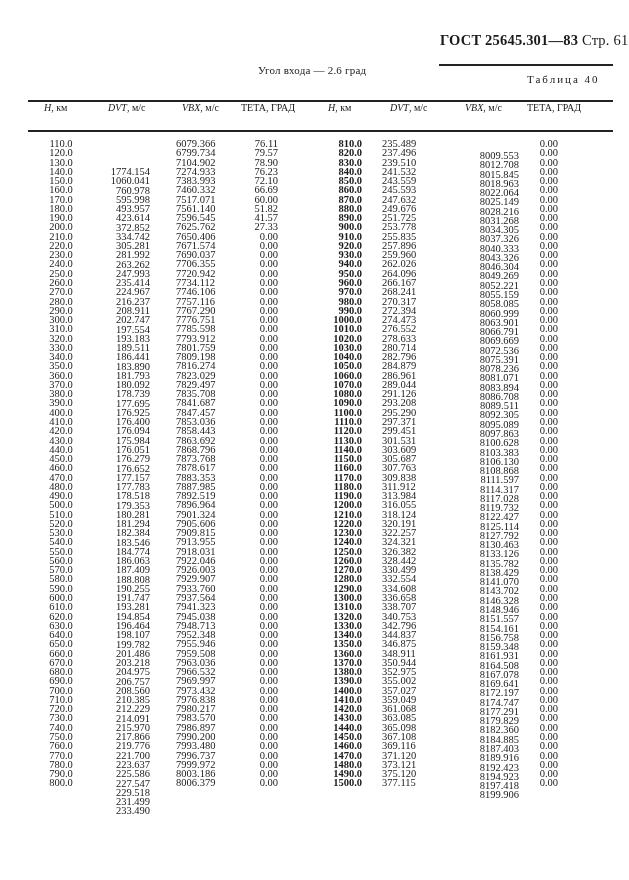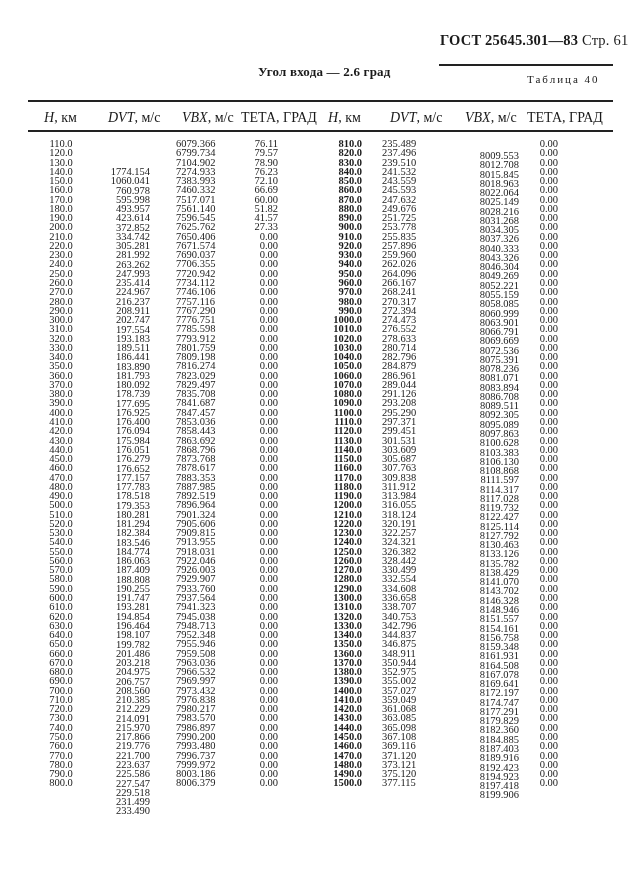--- a/index.html
+++ b/index.html
@@ -3,24 +3,24 @@
 <meta charset="utf-8">
 <style>
   html, body { margin:0; padding:0; background:#ffffff; }
   body { width:629px; height:880px; position:relative; overflow:hidden;
          font-family:"Liberation Serif", "DejaVu Serif", serif; color:#1a1a1a; }
   .gost-header { position:absolute; left:440px; top:32px; font-family:Liberation Serif, serif;
          font-weight:bold; font-size:14.5px; letter-spacing:0.2px; }
   .gost-header .page { font-weight:normal; }
   .gost-rule { position:absolute; left:439px; top:64px; width:174px; height:2px; background:#222; }
   .table-label { position:absolute; left:527px; top:73px; font-size:11px; letter-spacing:2px; }
-  .table-caption { position:absolute; left:258px; top:64px; font-size:13px; font-weight:bold; letter-spacing:0.2px; }
+  .table-caption { position:absolute; left:258px; top:64px; font-size:11px; font-weight:normal; letter-spacing:0.2px; }
   .rule-top { position:absolute; left:28px; top:100px; width:585px; height:2px; background:#222; }
   .rule-mid { position:absolute; left:28px; top:130px; width:585px; height:2px; background:#222; }
-  .hdr { position:absolute; top:110px; font-size:14px; white-space:nowrap; }
+  .hdr { position:absolute; top:102px; font-size:10px; white-space:nowrap; }
   .hdr i { font-style:italic; }
   .col { position:absolute; top:139px; font-size:10.5px; line-height:9.27px; white-space:pre; }
   .col div { height:9.27px; }
   .c-h1 { left:44px; width:34px; text-align:center; }
   .c-d1 { left:100px; width:50px; text-align:right;margin-top:28px; }
   .c-v1 { left:176px; width:52px; text-align:left; }
   .c-t1 { left:250px; width:28px; text-align:right; }
   .c-h2 { left:326px; width:36px; text-align:right;font-weight:bold; }
   .c-d2 { left:382px; width:50px; text-align:left; }
   .c-v2 { left:463px; width:56px; text-align:right;margin-top:12px; }

